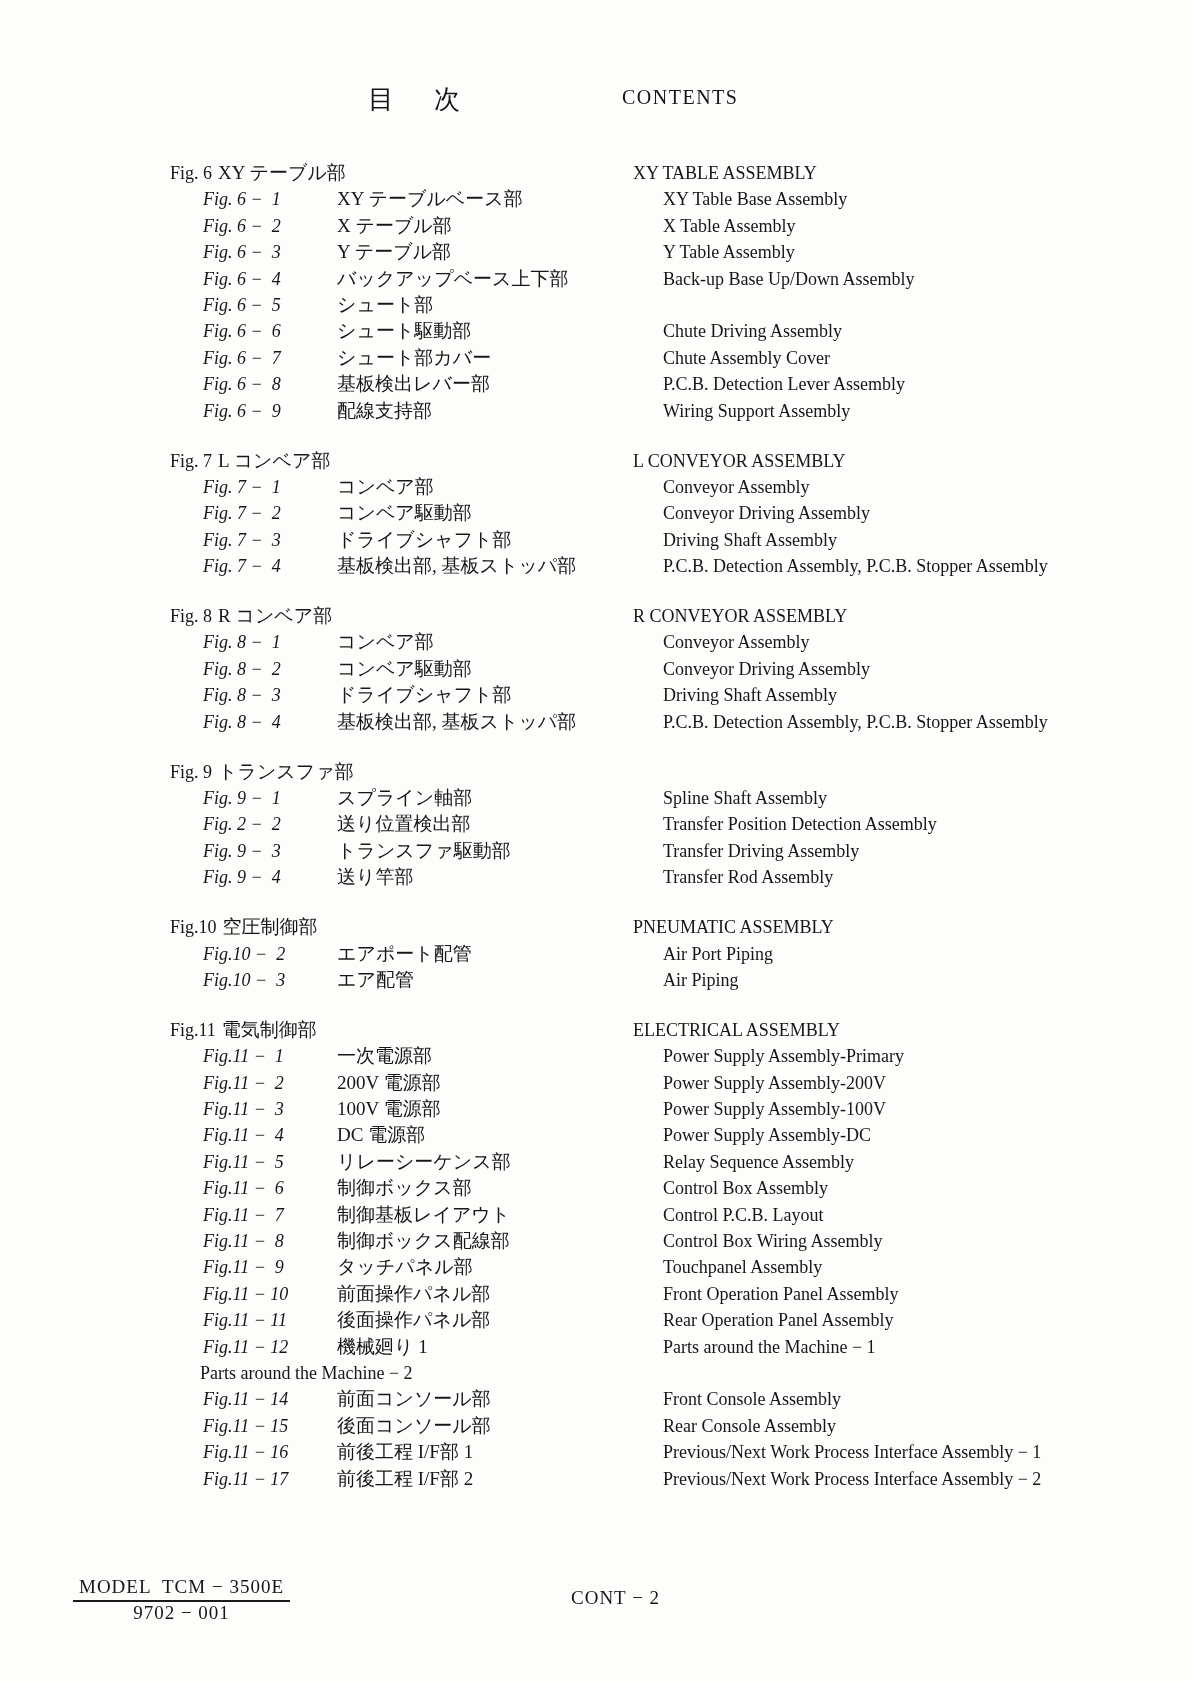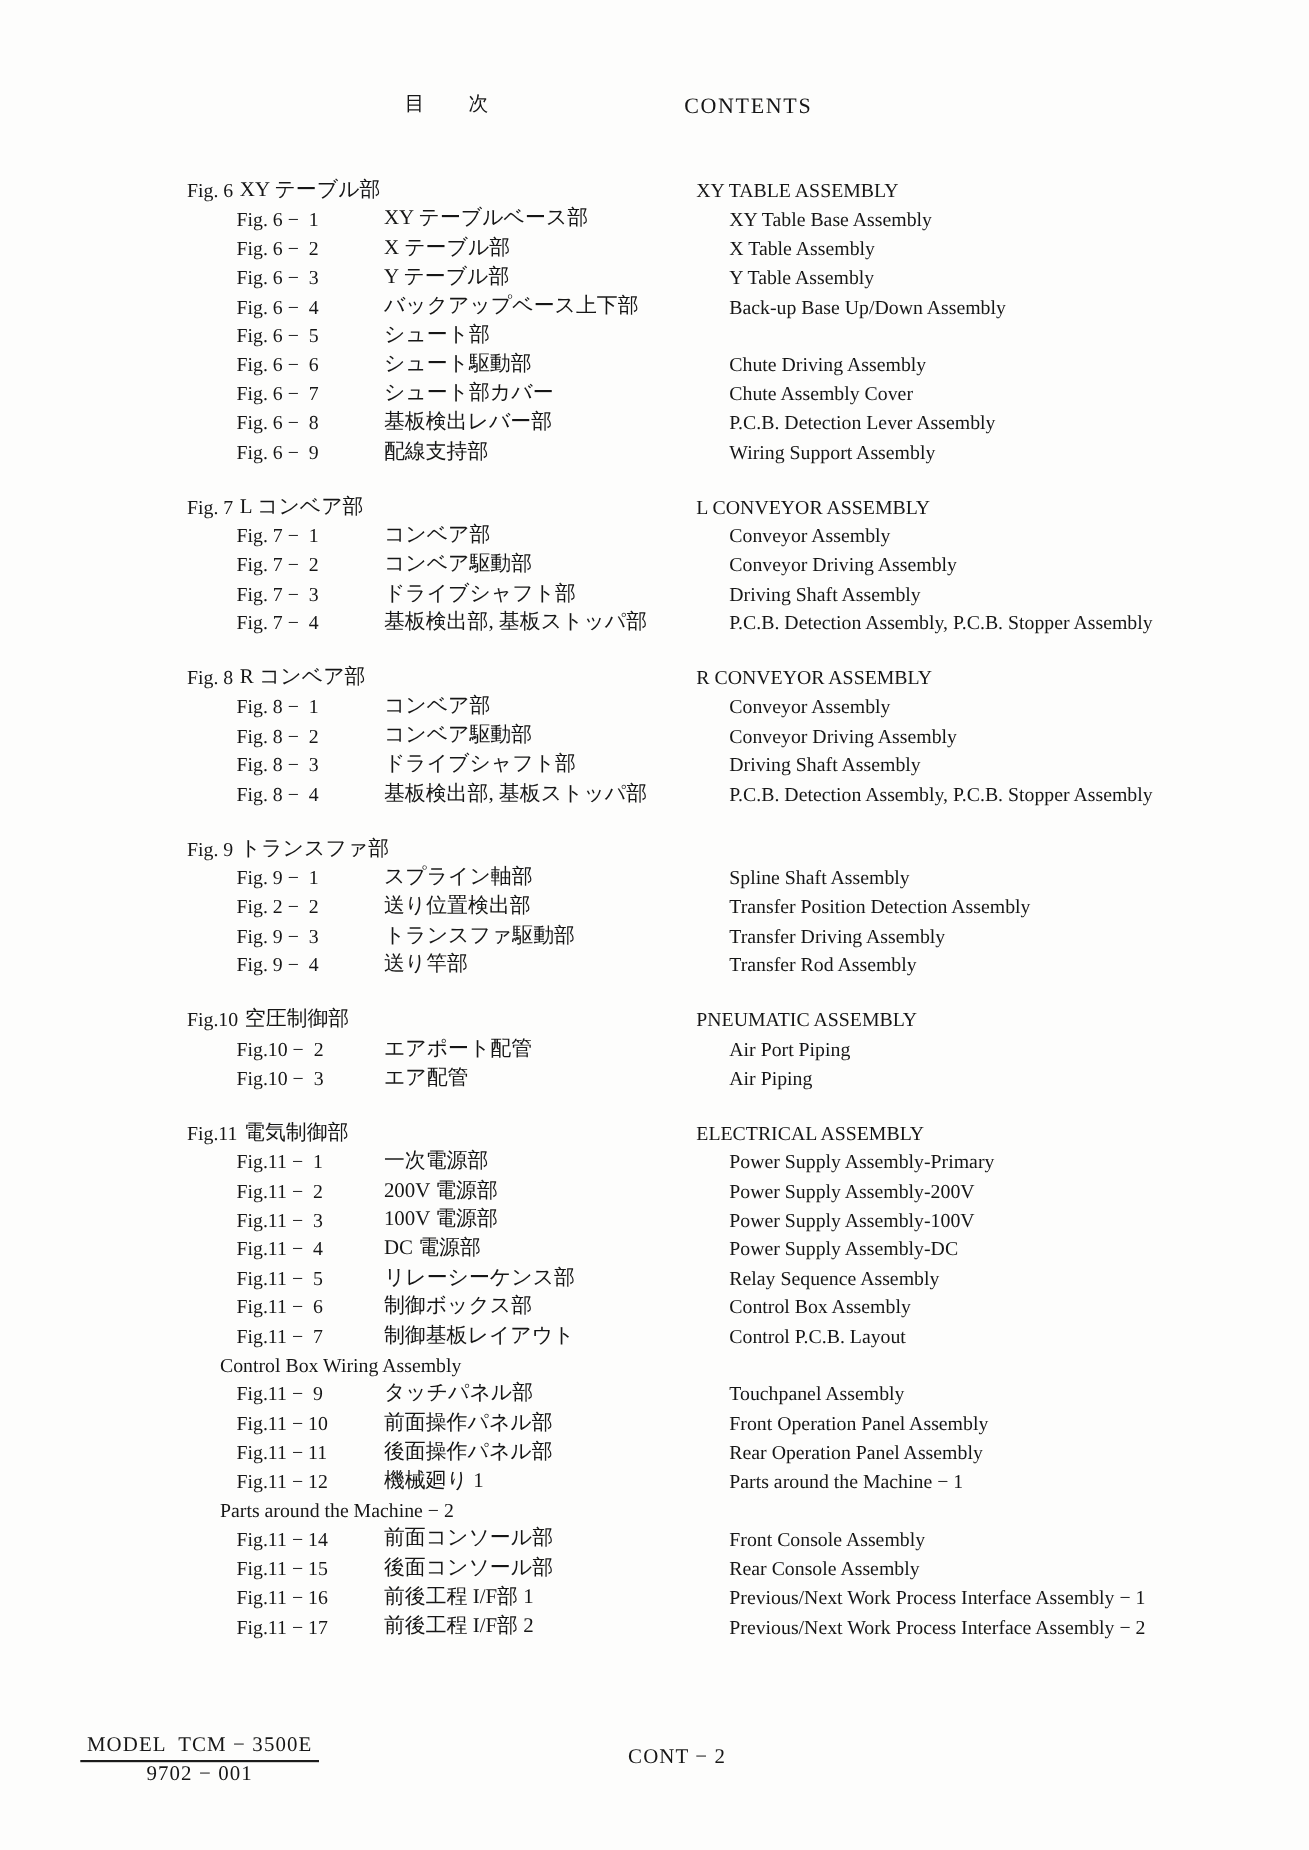--- a/index.html
+++ b/index.html
@@ -7,38 +7,38 @@
     width: 1190px; height: 1682px;
     position: relative;
     background: #fdfdfc;
     color: #161616;
     font-family: "Liberation Serif", "DejaVu Serif", serif;
     overflow: hidden;
   }
   .page-header { position: absolute; top: 0; left: 0; width: 100%; height: 120px; }
   .title-ja {
     position: absolute; left: 368px; top: 82px;
-    font-size: 18px; letter-spacing: 40px; white-space: pre;
+    font-size: 26px; letter-spacing: 40px; white-space: pre;
   }
   .title-en {
     position: absolute; left: 622px; top: 86px;
     font-size: 20px; letter-spacing: 1.5px; text-align: center;
   }
   .toc {
     position: absolute; left: 170px; top: 160px; width: 1000px;
     font-size: 18px; line-height: 26.4px;
   }
   .row { display: flex; height: 26.4px; align-items: baseline; }
   .spacer { height: 23.6px; }
   .left { width: 463px; display: flex; flex-shrink: 0; }
   .right { flex: 1; }
   .right.item-en { padding-left: 30px; }
   .sec-fig { white-space: pre; flex-shrink: 0; }
   .sec-title-ja { margin-left: 6px; white-space: pre; font-size: 19px; }
-  .item-label { margin-left: 45px; width: 134px; white-space: pre; flex-shrink: 0; }
+  .item-label { margin-left: 33px; width: 134px; white-space: pre; flex-shrink: 0; font-style: italic; }
   .ja { white-space: pre; font-size: 19px; }
   .footer-model {
     position: absolute; left: 73px; top: 1576px;
     font-size: 19px; text-align: center; letter-spacing: 1px;
   }
   .model-line {
     display: inline-block;
     border-bottom: 2px solid #1b1b1b;
     padding: 0 6px 2px 6px;
     white-space: pre;
@@ -307,20 +307,24 @@
       <div class="right item-en">Control Box Assembly</div>
     </div>
     <div class="row">
       <div class="left">
         <span class="item-label">Fig.11 −  7</span>
         <span class="ja">制御基板レイアウト</span>
       </div>
       <div class="right item-en">Control P.C.B. Layout</div>
     </div>
     <div class="row">
+      <div class="left">
+        <span class="item-label">Fig.11 −  8</span>
+        <span class="ja">制御ボックス配線部</span>
+      </div>
       <div class="right item-en">Control Box Wiring Assembly</div>
     </div>
     <div class="row">
       <div class="left">
         <span class="item-label">Fig.11 −  9</span>
         <span class="ja">タッチパネル部</span>
       </div>
       <div class="right item-en">Touchpanel Assembly</div>
     </div>
     <div class="row">

